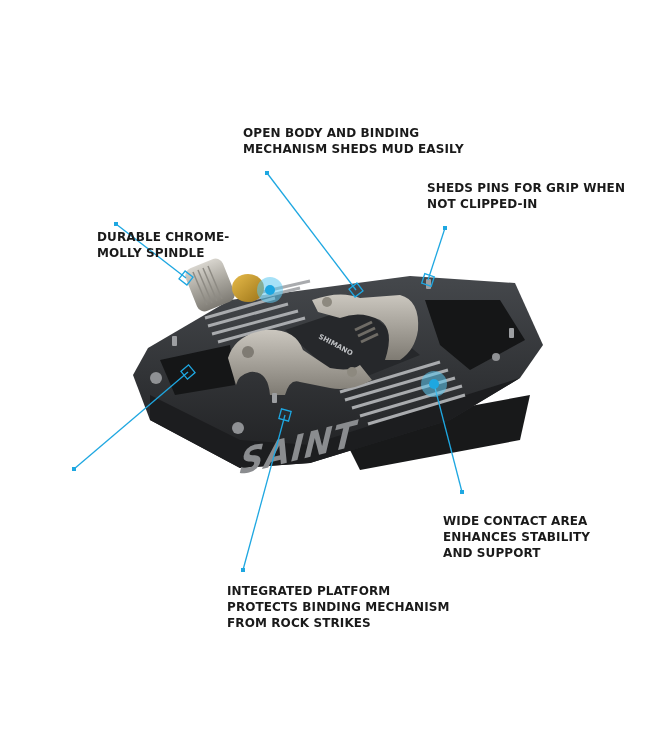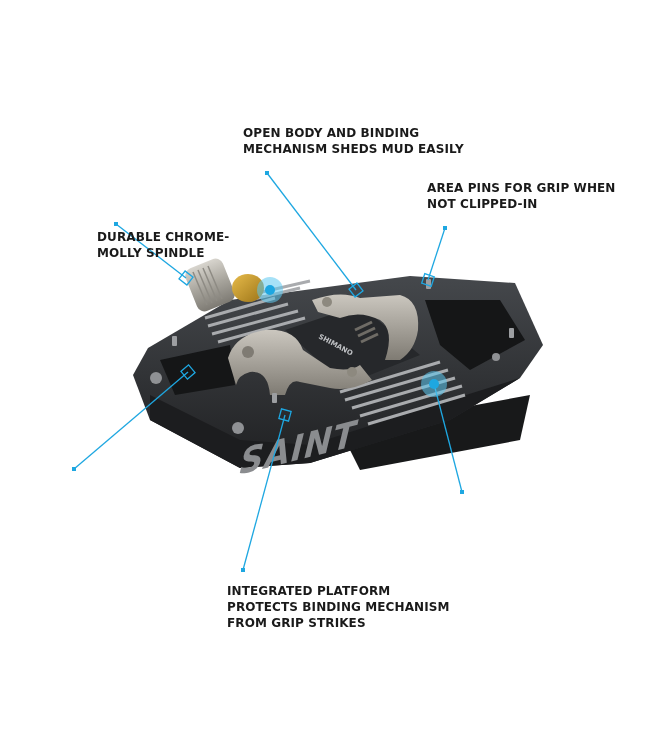--- a/index.html
+++ b/index.html
@@ -124,18 +124,21 @@
       <circle cx="434" cy="384" r="5" fill="#1EA7E1"></circle>
       <line x1="243" y1="570" x2="285" y2="415" stroke="#1EA7E1" stroke-width="1.3"></line>
       <rect x="241" y="568" width="4" height="4" fill="#1EA7E1"></rect>
       <rect x="280" y="410" width="10" height="10" fill="none" stroke="#1EA7E1" stroke-width="1.3" transform="rotate(-74.838757421862 285 415)"></rect>
     </svg>
 
   <div class="label" style="left:97px;top:181px;margin-top:48px;">DURABLE CHROME-
 MOLLY SPINDLE</div>
   <div class="label" style="left:243px;top:125px;">OPEN BODY AND BINDING
 MECHANISM SHEDS MUD EASILY</div>
-  <div class="label" style="left:427px;top:180px;">AREA PINS FOR GRIP WHEN
+  <div class="label" style="left:427px;top:180px;">SHEDS PINS FOR GRIP WHEN
 NOT CLIPPED-IN</div>
+  <div class="label" style="left:443px;top:513px;">WIDE CONTACT AREA
+ENHANCES STABILITY
+AND SUPPORT</div>
   <div class="label" style="left:227px;top:583px;">INTEGRATED PLATFORM
 PROTECTS BINDING MECHANISM
-FROM GRIP STRIKES</div>
+FROM ROCK STRIKES</div>
 </div>
 
 </body></html>

